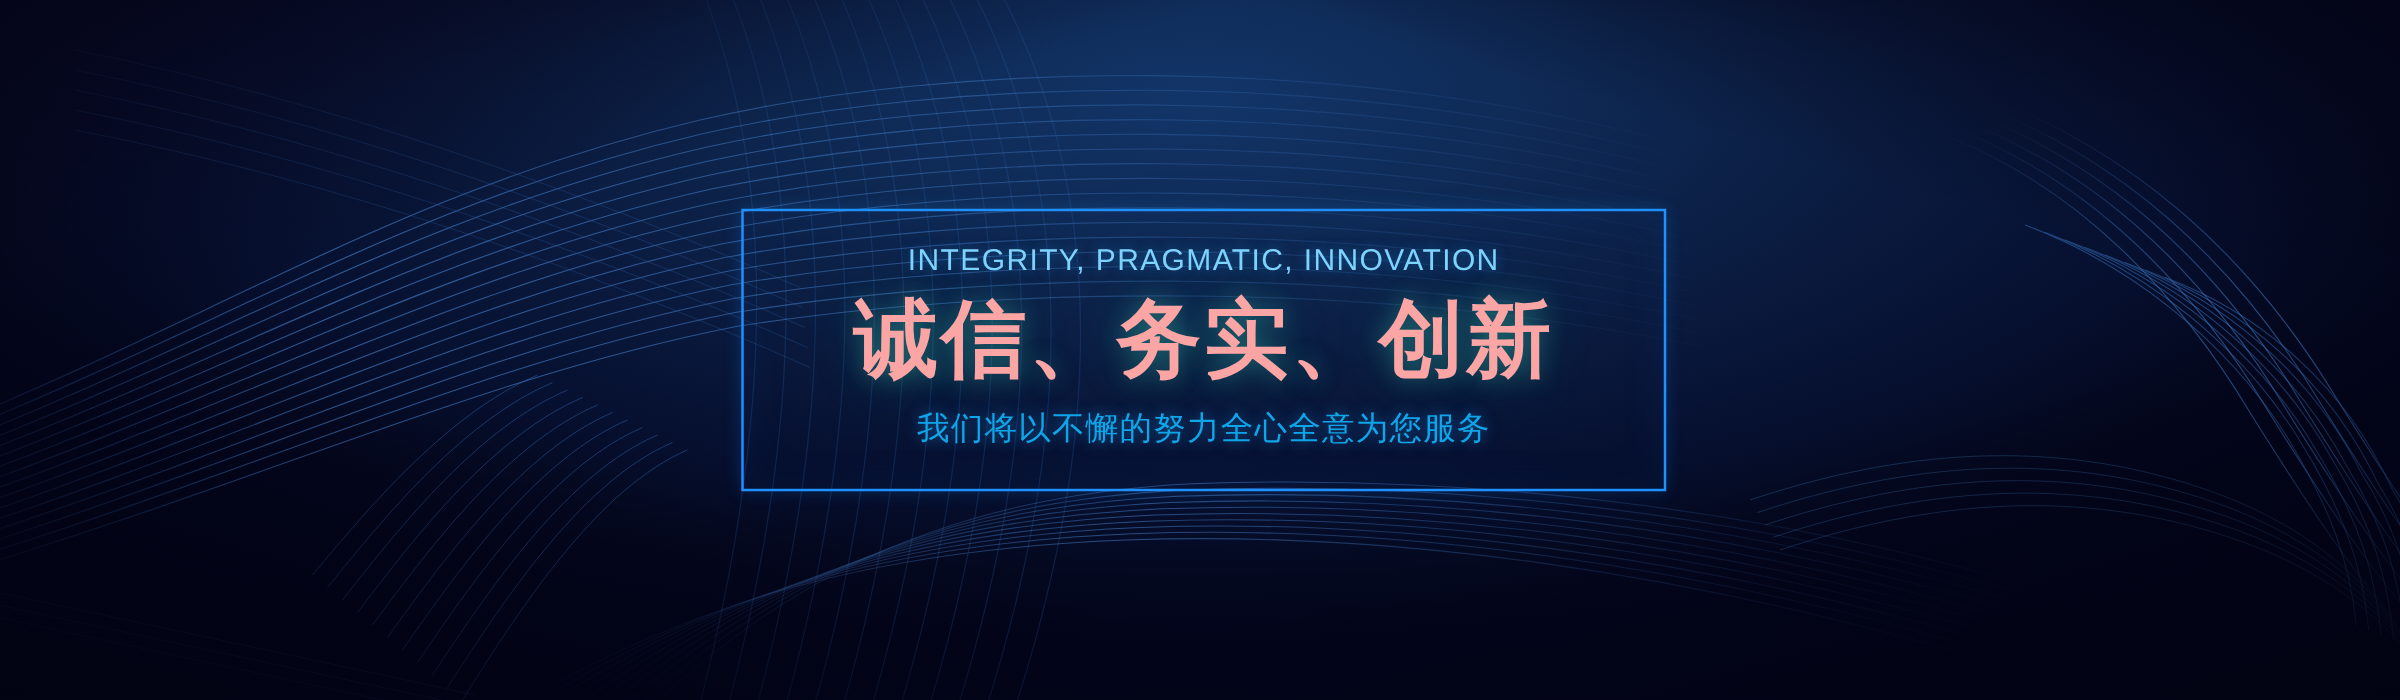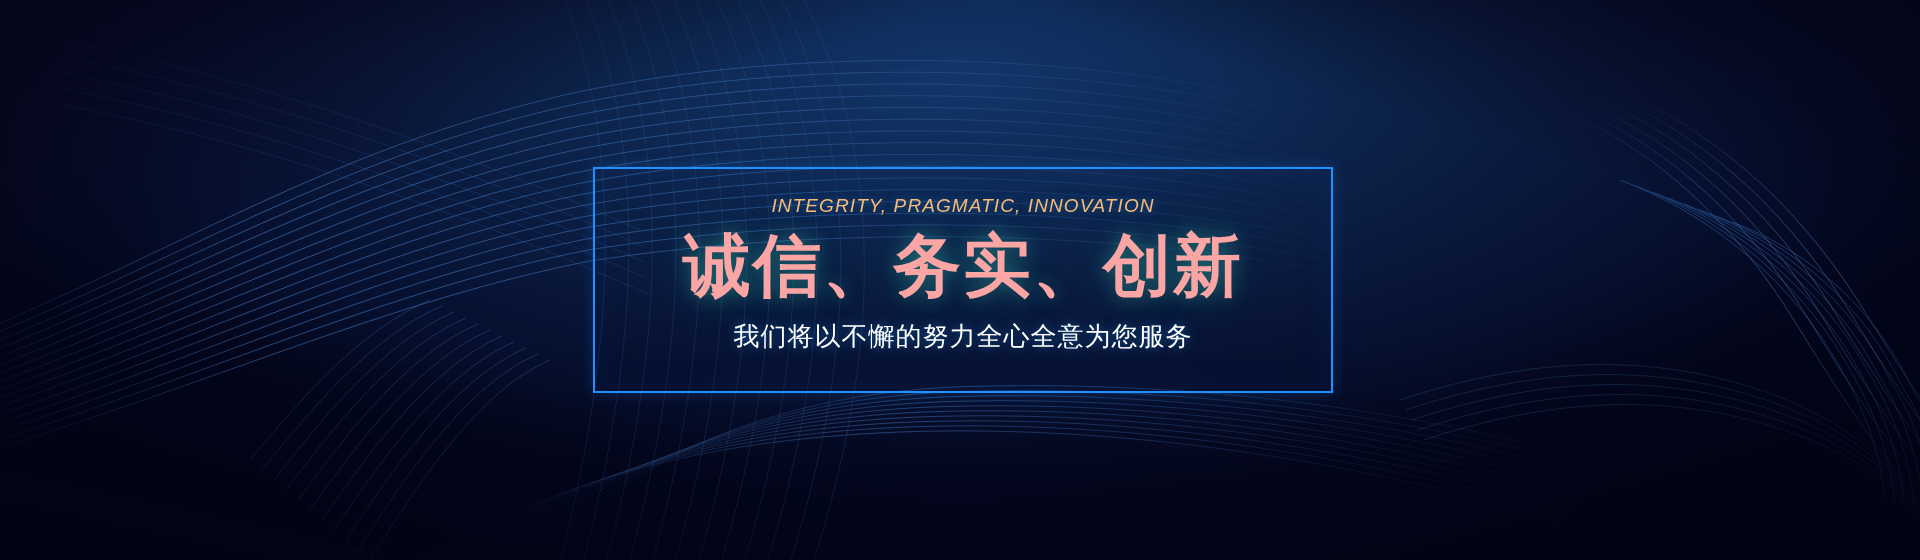--- a/index.html
+++ b/index.html
@@ -76,44 +76,43 @@
     box-shadow: 0 0 14px rgba(30,144,255,0.22),
                 inset 0 0 34px rgba(20,70,150,0.14);
     display: flex;
     flex-direction: column;
     align-items: center;
     justify-content: flex-start;
   }
 
   .eyebrow {
     margin-top: 26px;
-    font-size: 19px;
+    font-size: 24px;
     letter-spacing: 1.1px;
-    color: #fdba74;
+    color: #7dd3fc;
     white-space: nowrap;
     text-shadow: 0 0 9px rgba(30,143,232,0.55);
-    font-style: italic;
   }
 
   .headline {
     margin-top: 8px;
     font-size: 68px;
     font-weight: 700;
     color: #fca5a5;
     letter-spacing: 2px;
     white-space: nowrap;
     line-height: 1.18;
     text-shadow: 0 0 18px rgba(67,228,189,0.34),
                  0 0 44px rgba(40,200,170,0.2);
   }
 
   .tagline {
     margin-top: 14px;
     font-size: 26px;
-    color: #ffffff;
+    color: #0ea5e9;
     letter-spacing: 1px;
     white-space: nowrap;
     text-shadow: 0 0 11px rgba(33,150,243,0.55);
   }
 </style>
 </head>
 <body>
 
 <div id="banner">
 

